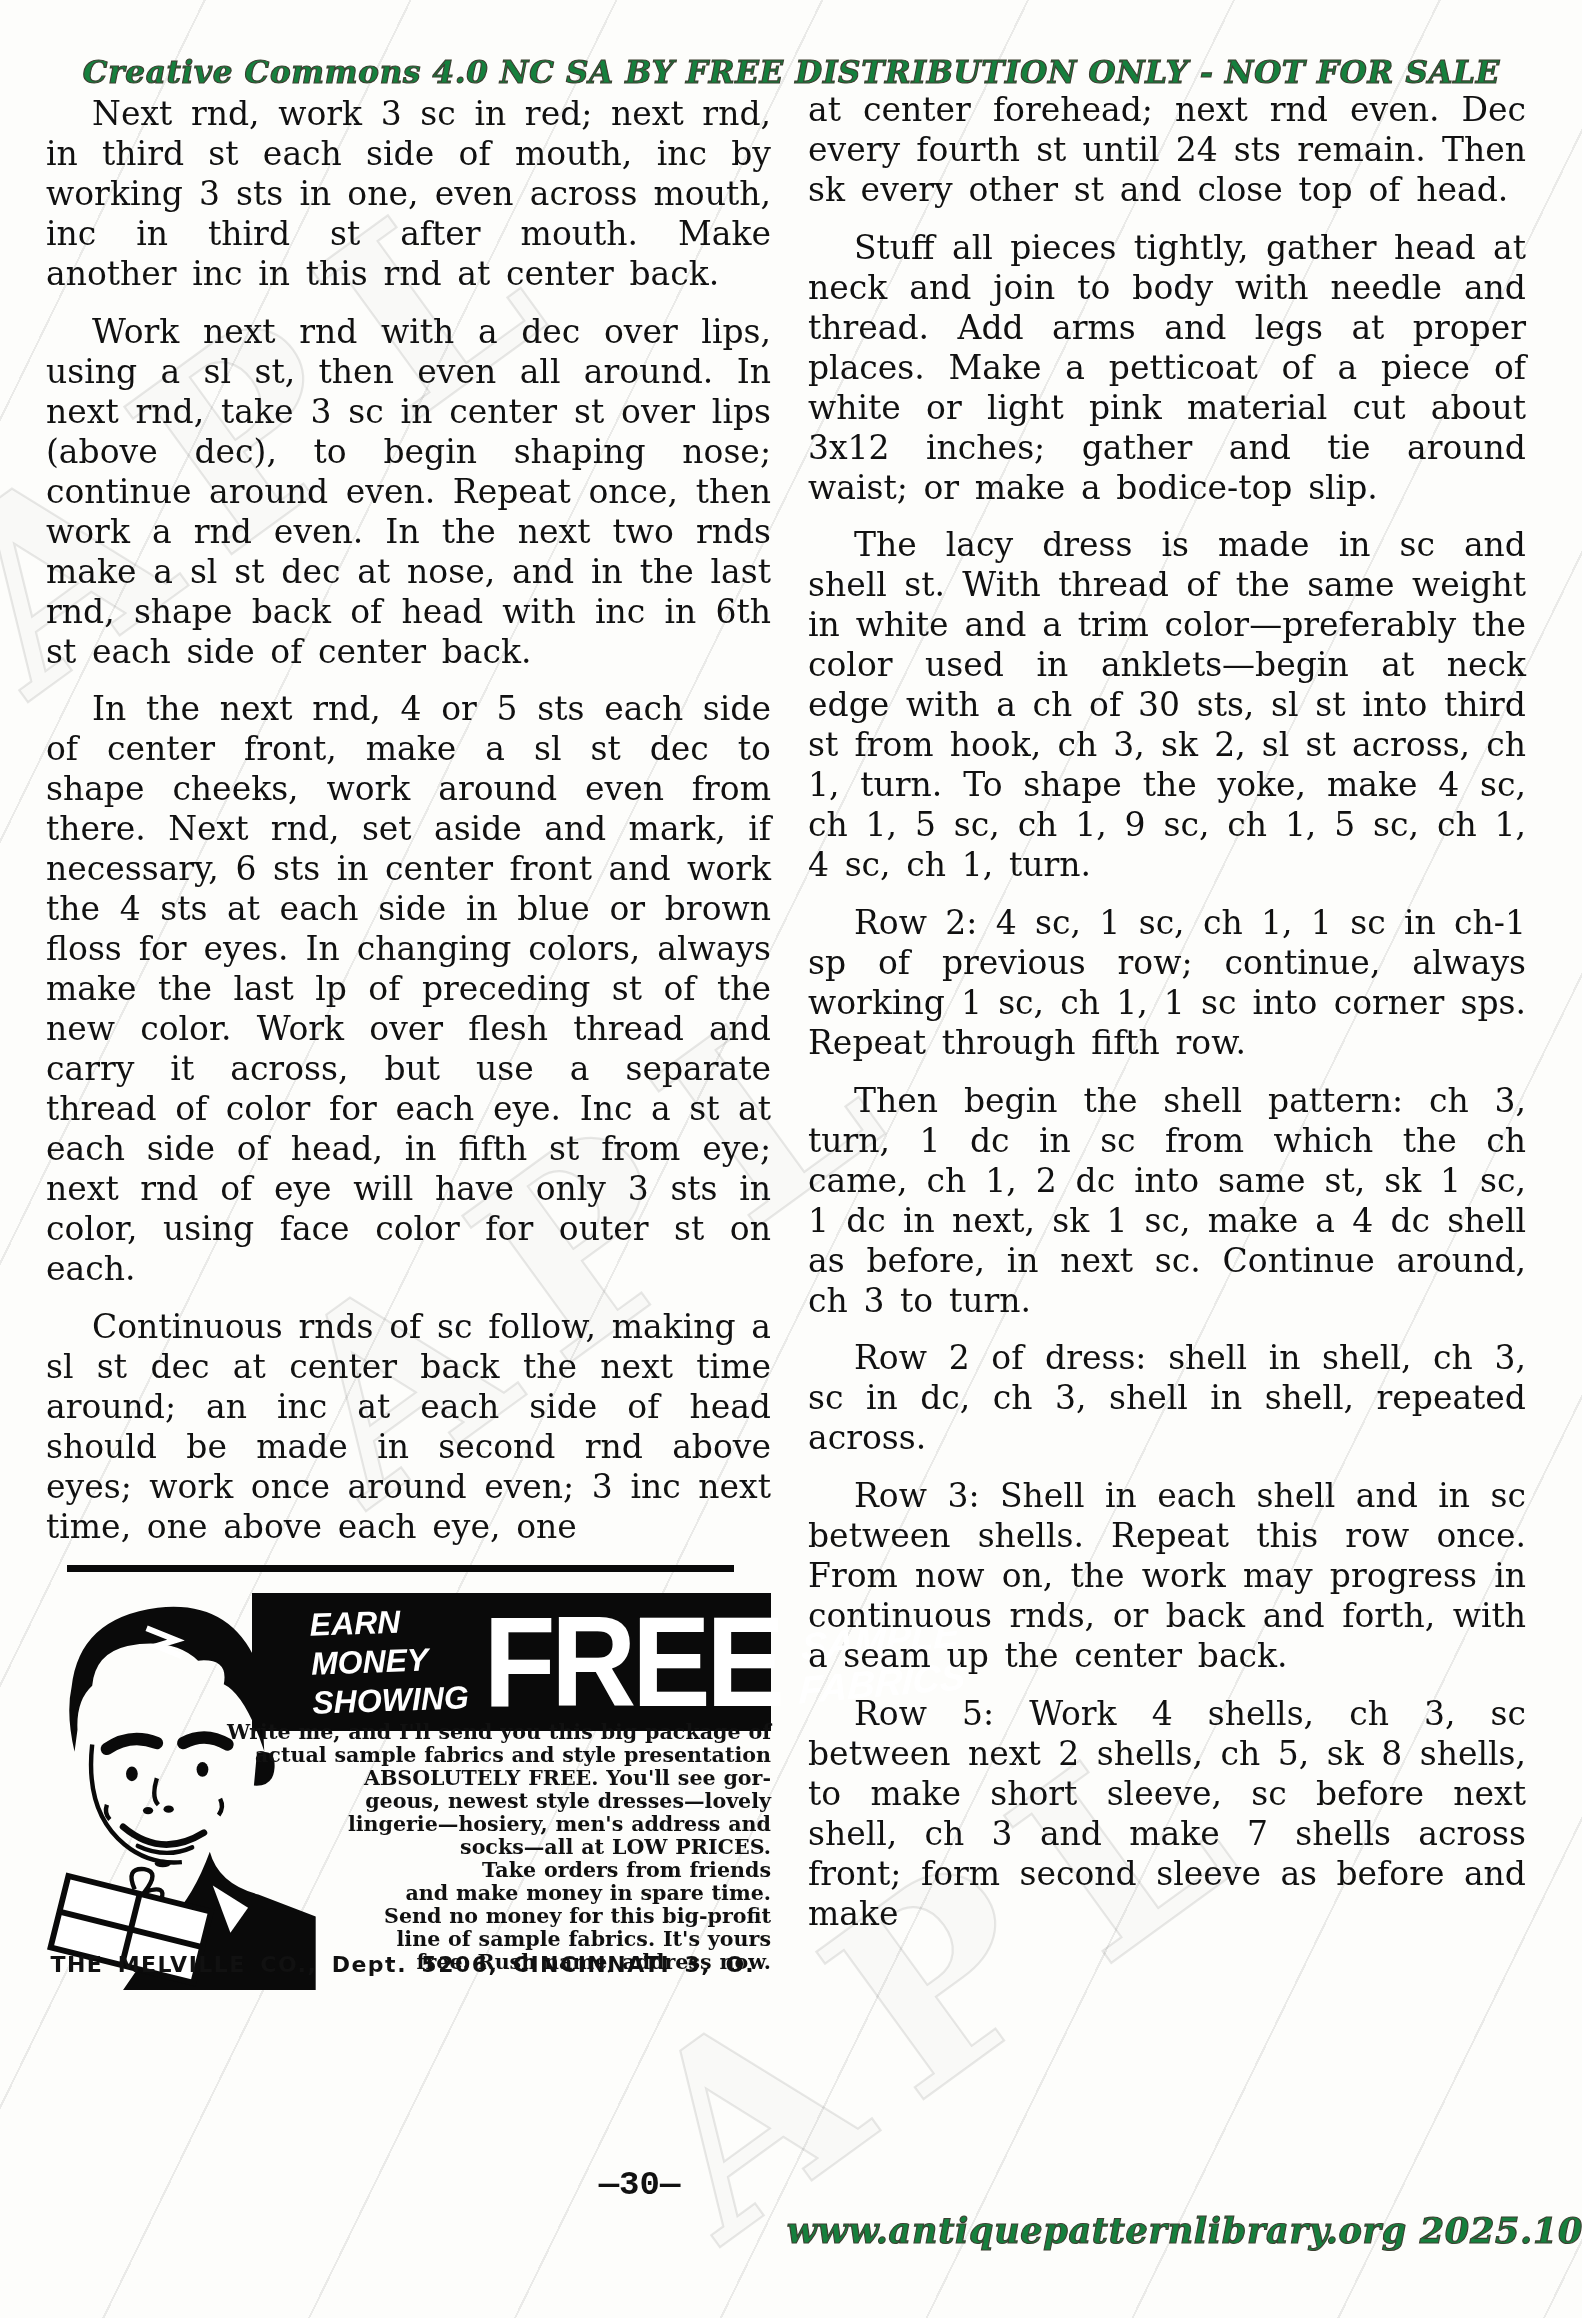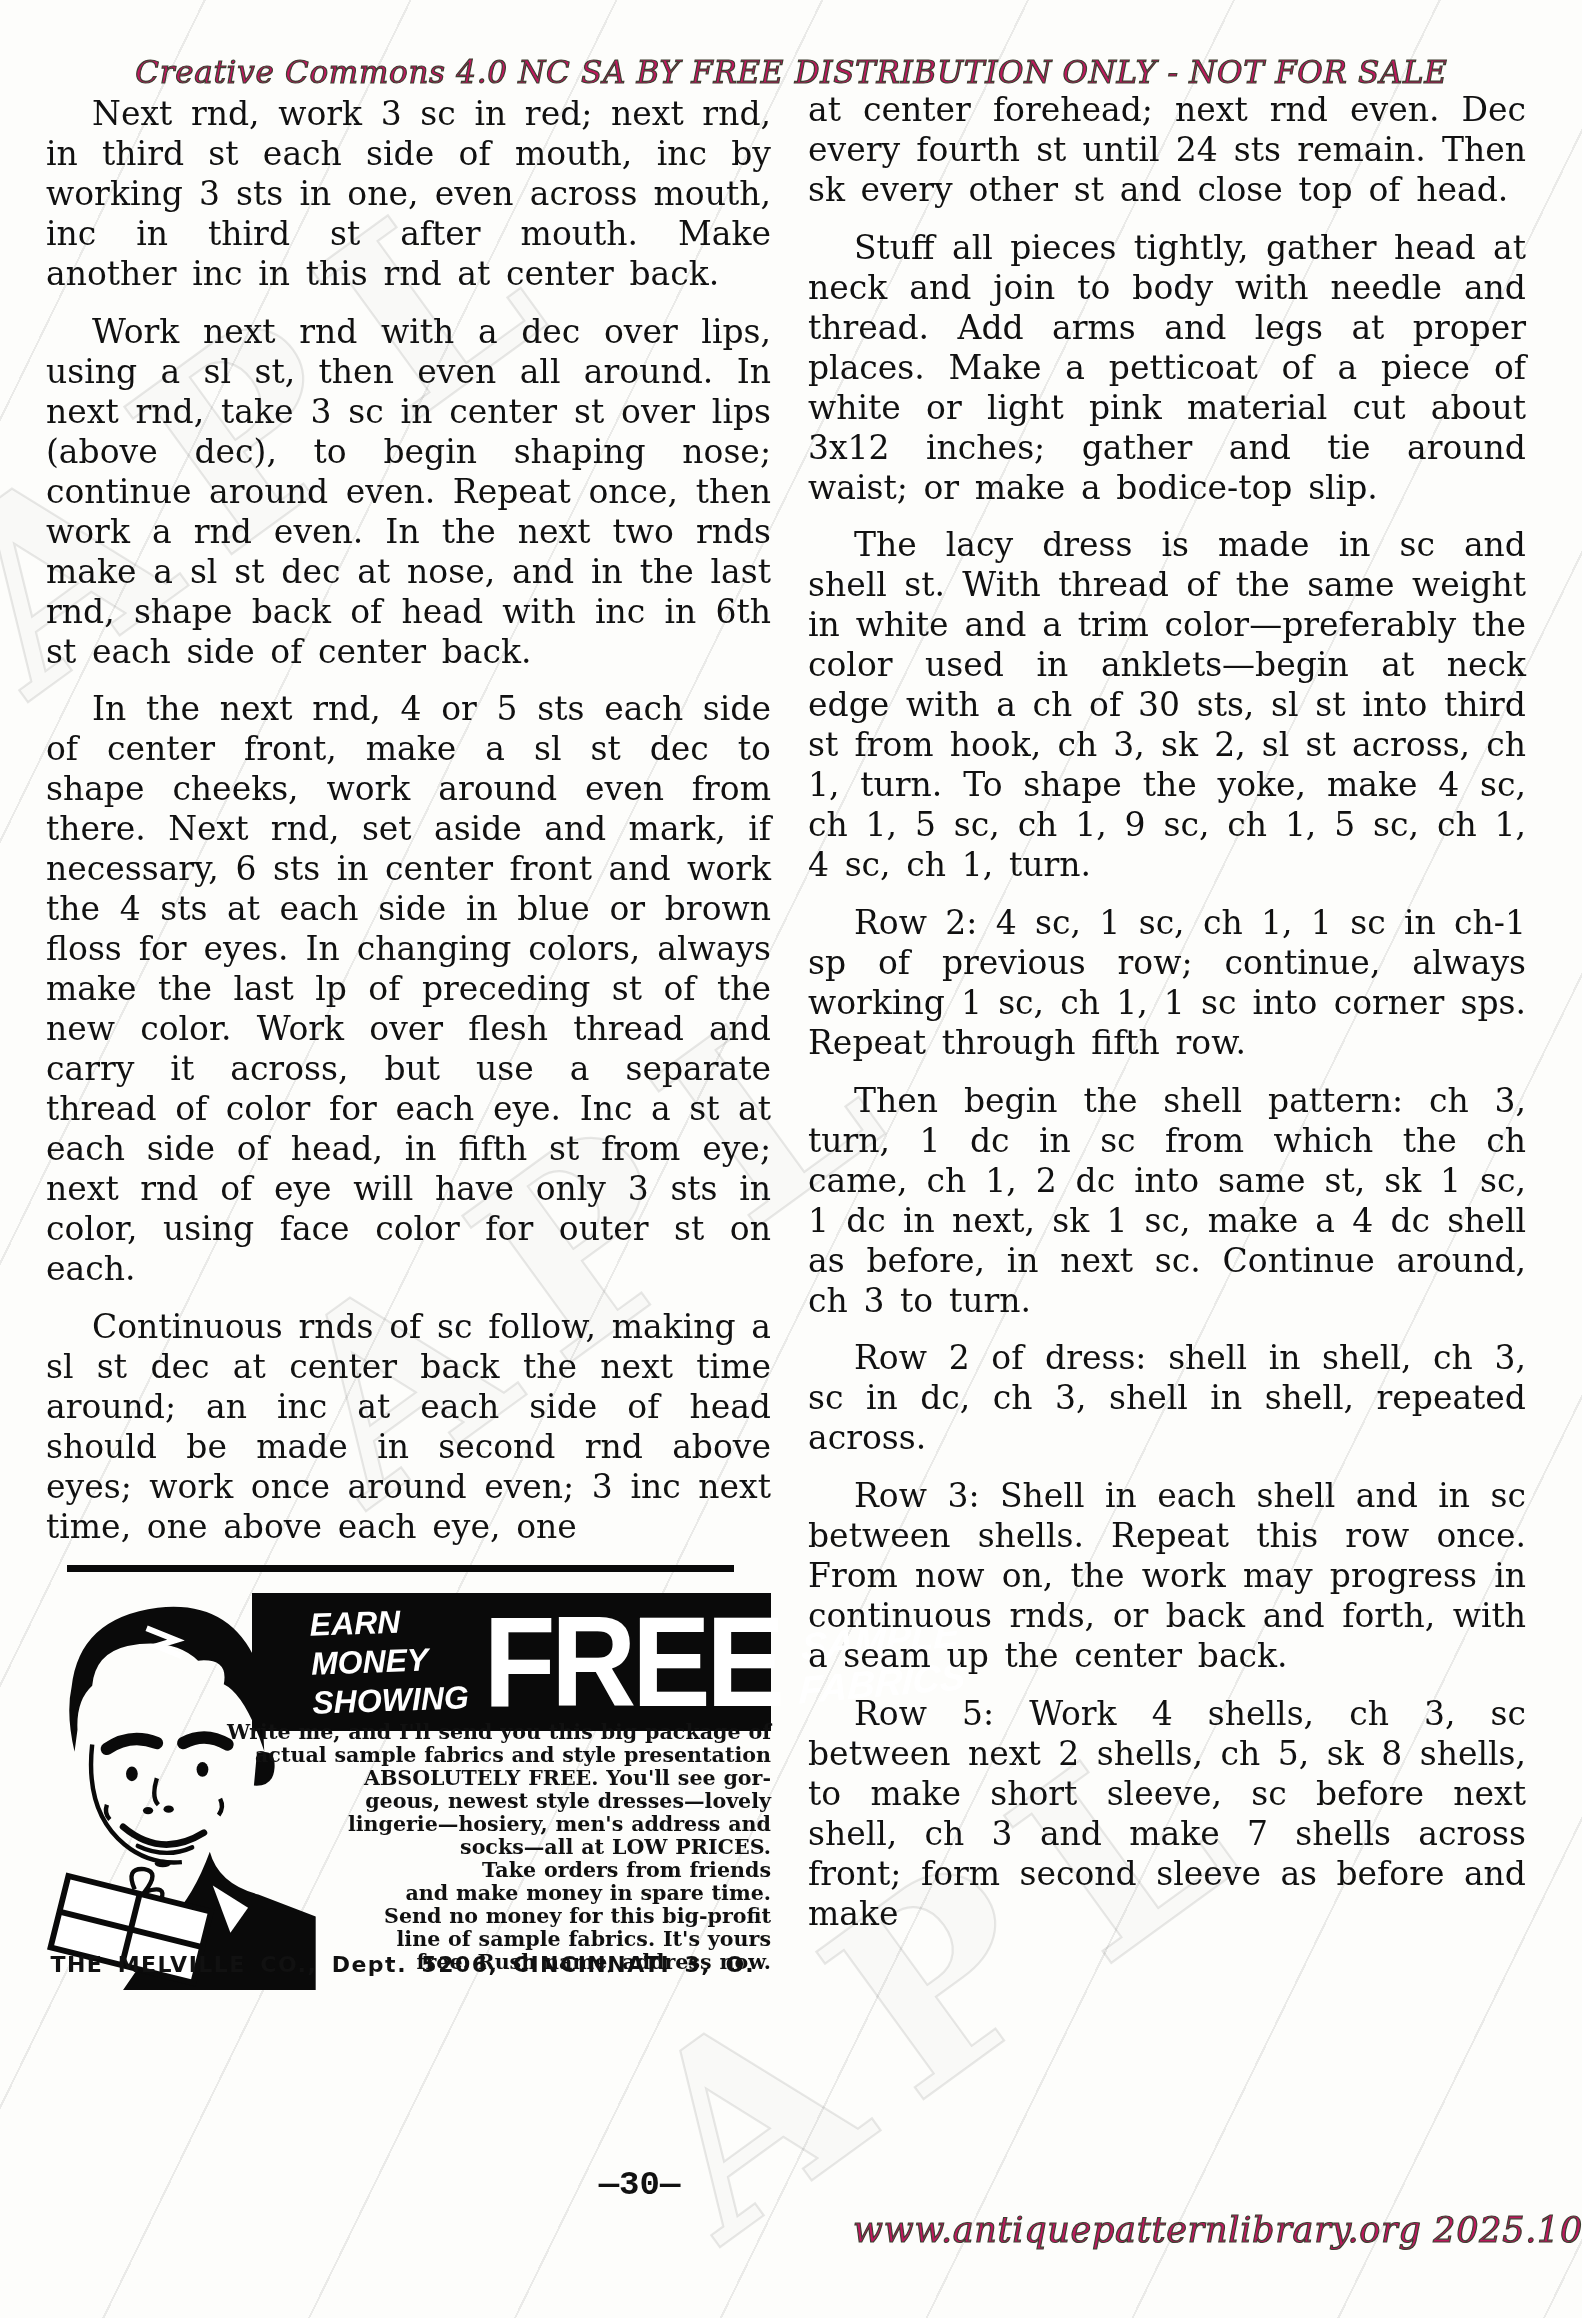--- a/index.html
+++ b/index.html
@@ -37,22 +37,22 @@
     pointer-events:none;
     white-space:nowrap;
   }
   .wm1{left:-88px;top:280px;}
   .wm2{left:250px;top:1089px;}
   .wm3{left:604px;top:1825px;}
 
   .stamp{
     font-family:"DejaVu Serif", serif;
     font-style:italic;
-    font-weight:normal;
-    color:#be185d;
+    font-weight:bold;
+    color:#15803d;
     -webkit-text-stroke:1.2px #3c3f31;
     letter-spacing:0.7px;
   }
   .header-line{
     position:absolute;top:54px;left:0;width:100%;
     text-align:center;
     font-size:31px;
   }
 
   .col{

